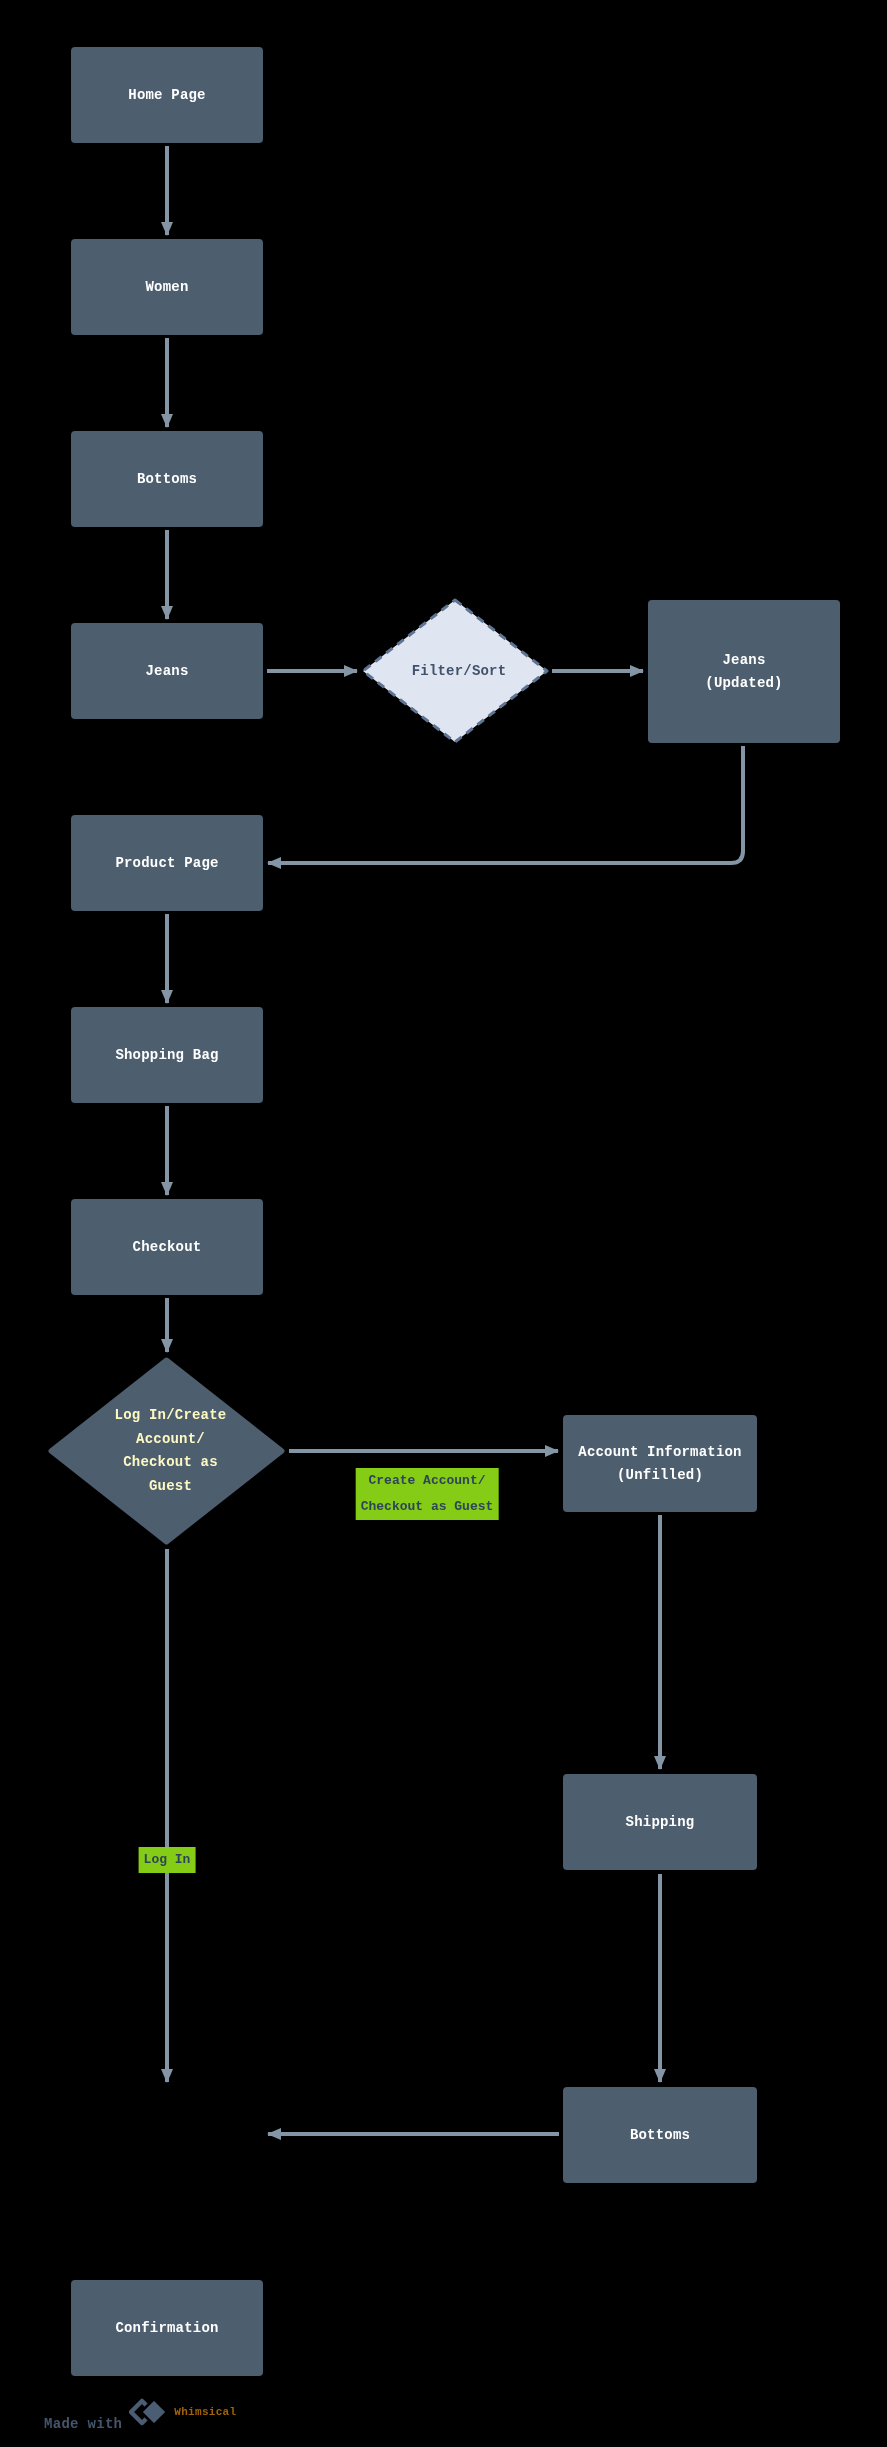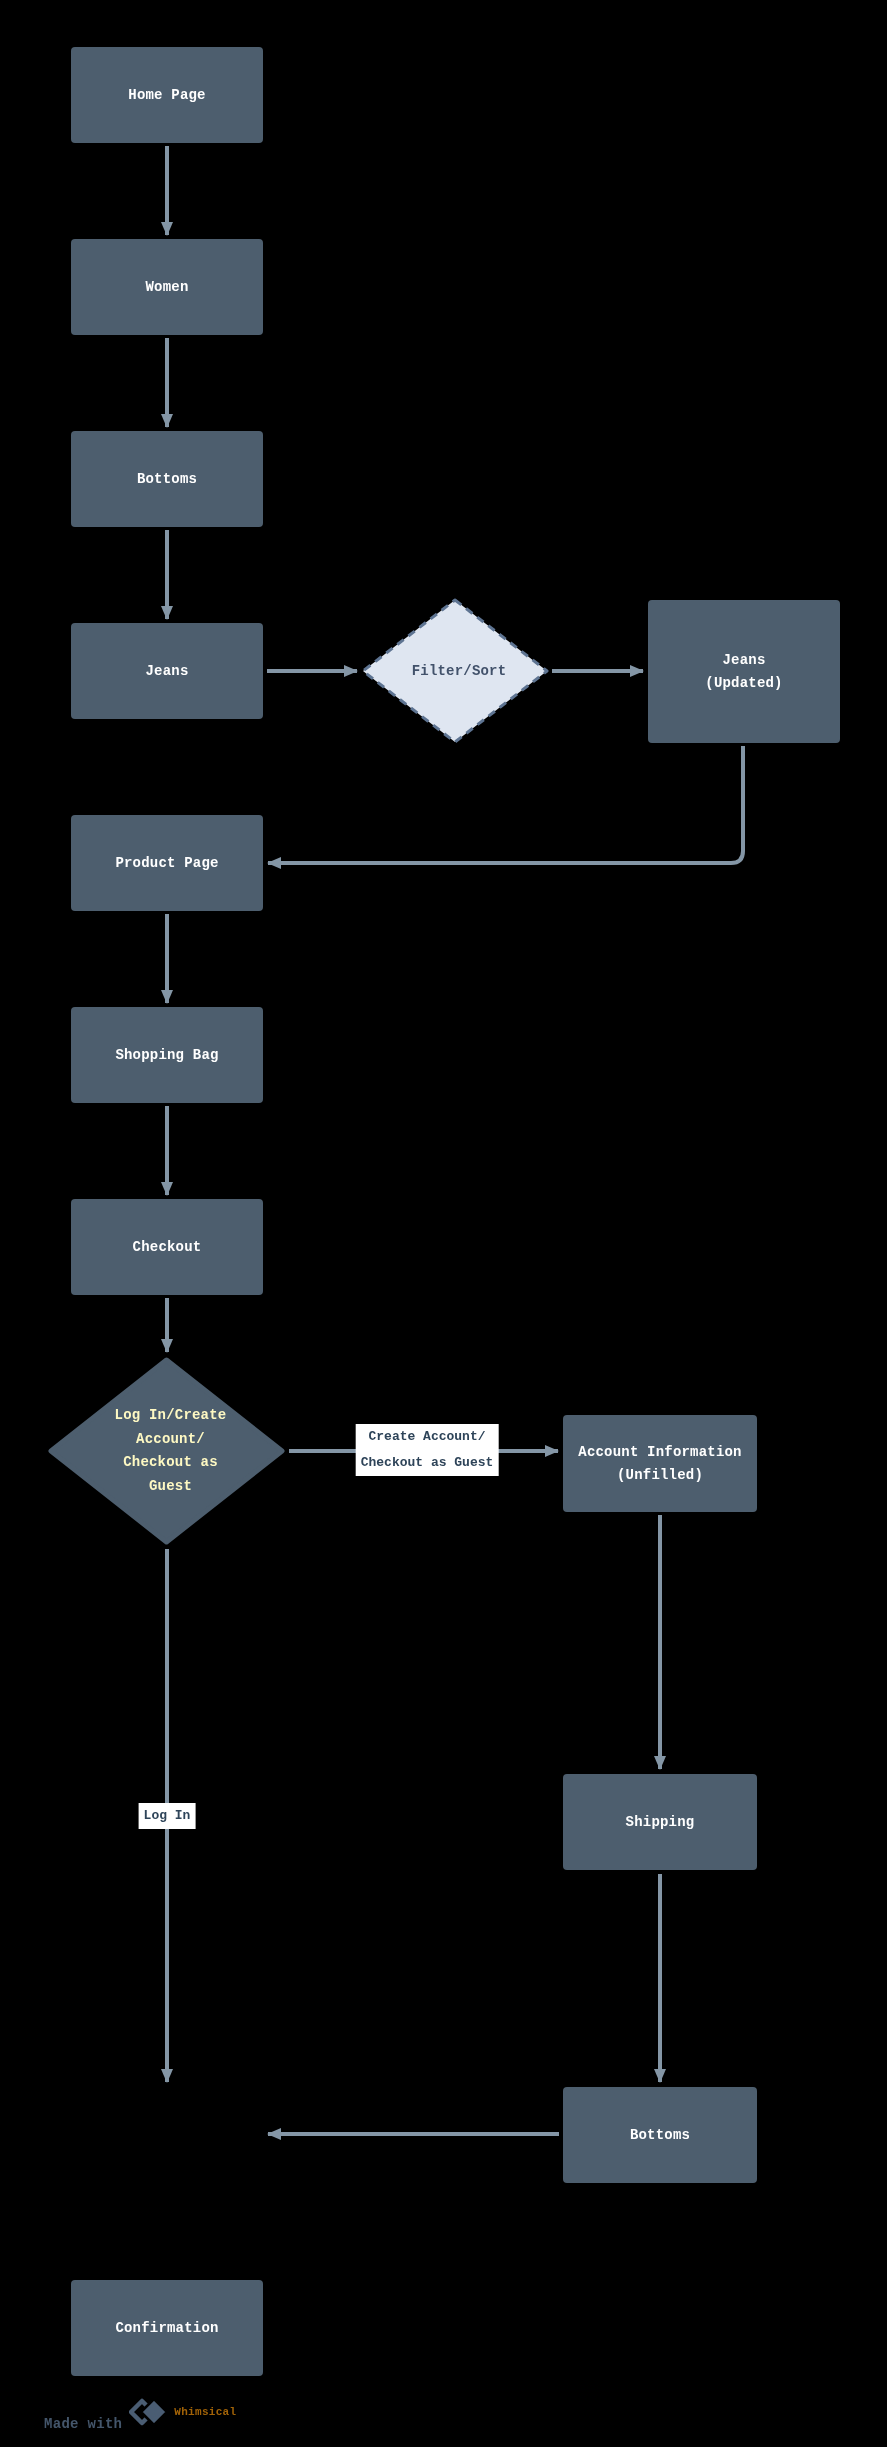--- a/index.html
+++ b/index.html
@@ -18,22 +18,22 @@
   .diamond-wrap svg{position:absolute;left:0;top:0;}
   .diamond-label{
     position:absolute;left:4px;top:0;width:100%;height:100%;
     display:flex;flex-direction:column;align-items:center;justify-content:center;
     text-align:center;font-weight:bold;letter-spacing:.2px;
   }
   .diamond-label.dark{color:#fef9c3;font-size:14px;line-height:23.5px;}
   .diamond-label.light{color:#42526b;font-size:14px;line-height:20px;}
   .edge-label{
     position:absolute;transform:translateX(-50%);
-    background:#ffffff;color:#2e4459;font-weight:bold;font-size:13px;
-    line-height:26px;text-align:center;white-space:nowrap;padding:0 5px;
+    background:#84cc16;color:#2e4459;font-weight:bold;font-size:13px;
+    line-height:26px;text-align:center;white-space:nowrap;padding:0 5px;margin-top:44px;
   }
   .edge-label span{display:block;}
   .footer{
     position:absolute;left:44px;top:2396px;height:32px;
     display:flex;align-items:center;gap:7px;font-weight:bold;
   }
   .footer .made-with{color:#44566b;font-size:14px;letter-spacing:.3px;margin-top:24px;}
   .footer .brand{color:#a16207;font-size:11px;letter-spacing:.3px;}
 </style>
 </head>

